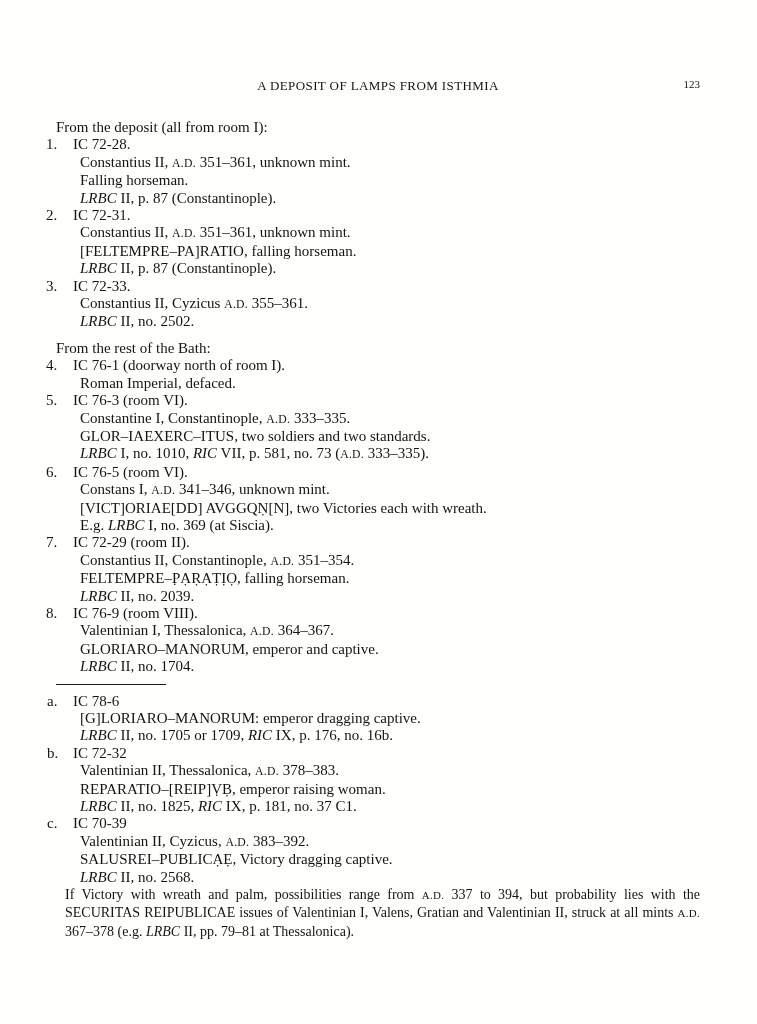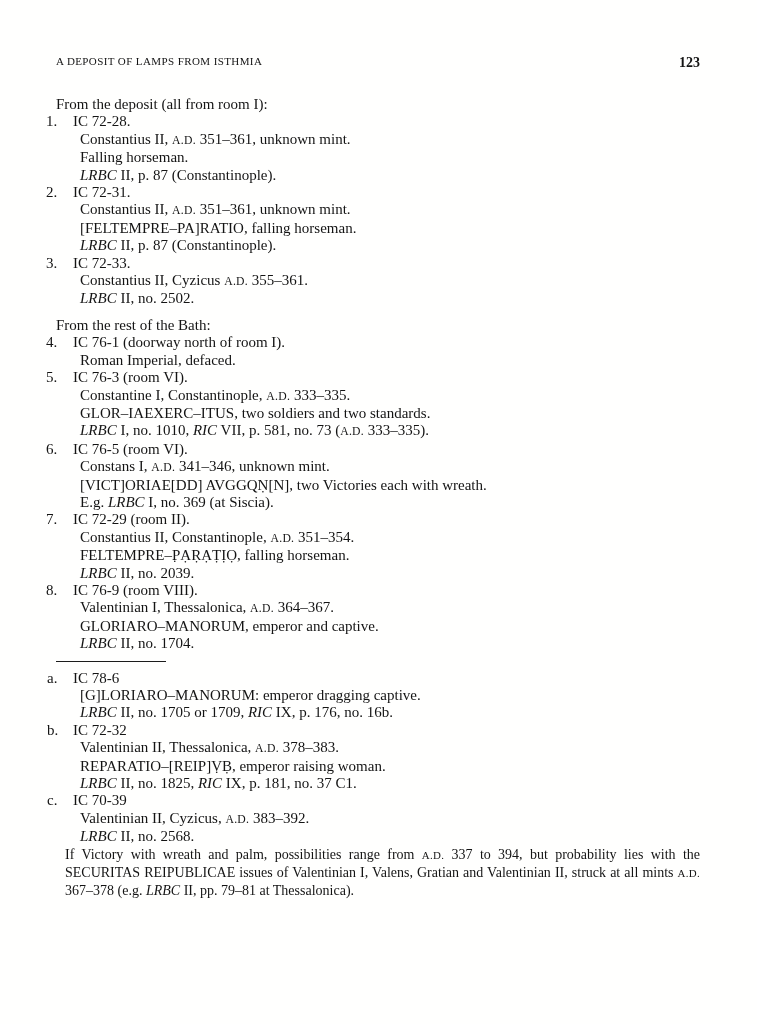--- a/index.html
+++ b/index.html
@@ -8,26 +8,27 @@
     background: #fffffe;
     color: #141414;
     font-family: "Liberation Serif", "DejaVu Serif", serif;
     position: relative;
     box-sizing: border-box;
     padding: 55px 57px 0 56px;
     overflow: hidden;
   }
   .header { position: relative; height: 19px; margin-bottom: 22px; }
   .title {
-    text-align: left;
-    font-size: 11px;
+    text-align: center;
+    font-size: 13px;
     letter-spacing: 0.4px;
     white-space: nowrap;
+    margin-top: 23px;
   }
-  .pageno { position: absolute; right: 0; top: 0; font-size: 14px; font-weight: bold; }
+  .pageno { position: absolute; right: 0; top: 0; font-size: 11px; }
   .pbody { font-size: 15px; line-height: 17.4px; }
   .line { }
   .head { margin-left: -10px; }
   .head .label { display: inline-block; width: 27px; }
   .fhead { margin-left: -9px; }
   .fhead .label { display: inline-block; width: 26px; }
   .detail { margin-left: 24px; }
   .para {
     margin-left: 9px;
     text-align: justify;
@@ -88,16 +89,17 @@
       <div class="rule"></div>
       <div class="line fhead"><span class="label">a.</span><span>IC 78-6</span></div>
       <div class="line detail"><span>[G]LORIARO–MANORUM: emperor dragging captive.</span></div>
       <div class="line detail"><span class="it">LRBC</span><span> II, no. 1705 or 1709, </span><span class="it">RIC</span><span> IX, p. 176, no. 16b.</span></div>
       <div class="line fhead"><span class="label">b.</span><span>IC 72-32</span></div>
       <div class="line detail"><span>Valentinian II, Thessalonica, </span><span class="sc">A.D.</span><span> 378–383.</span></div>
       <div class="line detail"><span>REPARATIO–[REIP]ṾḄ, emperor raising woman.</span></div>
       <div class="line detail"><span class="it">LRBC</span><span> II, no. 1825, </span><span class="it">RIC</span><span> IX, p. 181, no. 37 C1.</span></div>
       <div class="line fhead"><span class="label">c.</span><span>IC 70-39</span></div>
       <div class="line detail"><span>Valentinian II, Cyzicus, </span><span class="sc">A.D.</span><span> 383–392.</span></div>
+      <div class="line detail"><span>SALUSREI–PUBLICẠẸ, Victory dragging captive.</span></div>
       <div class="line detail"><span class="it">LRBC</span><span> II, no. 2568.</span></div>
       <div class="line para"><span>If Victory with wreath and palm, possibilities range from </span><span class="sc">A.D.</span><span> 337 to 394, but probability lies with the SECURITAS REIPUBLICAE issues of Valentinian I, Valens, Gratian and Valentinian II, struck at all mints </span><span class="sc">A.D.</span><span> 367–378 (e.g. </span><span class="it">LRBC</span><span> II, pp. 79–81 at Thessalonica).</span></div>
     </div>
 </div>
 
 </body></html>

